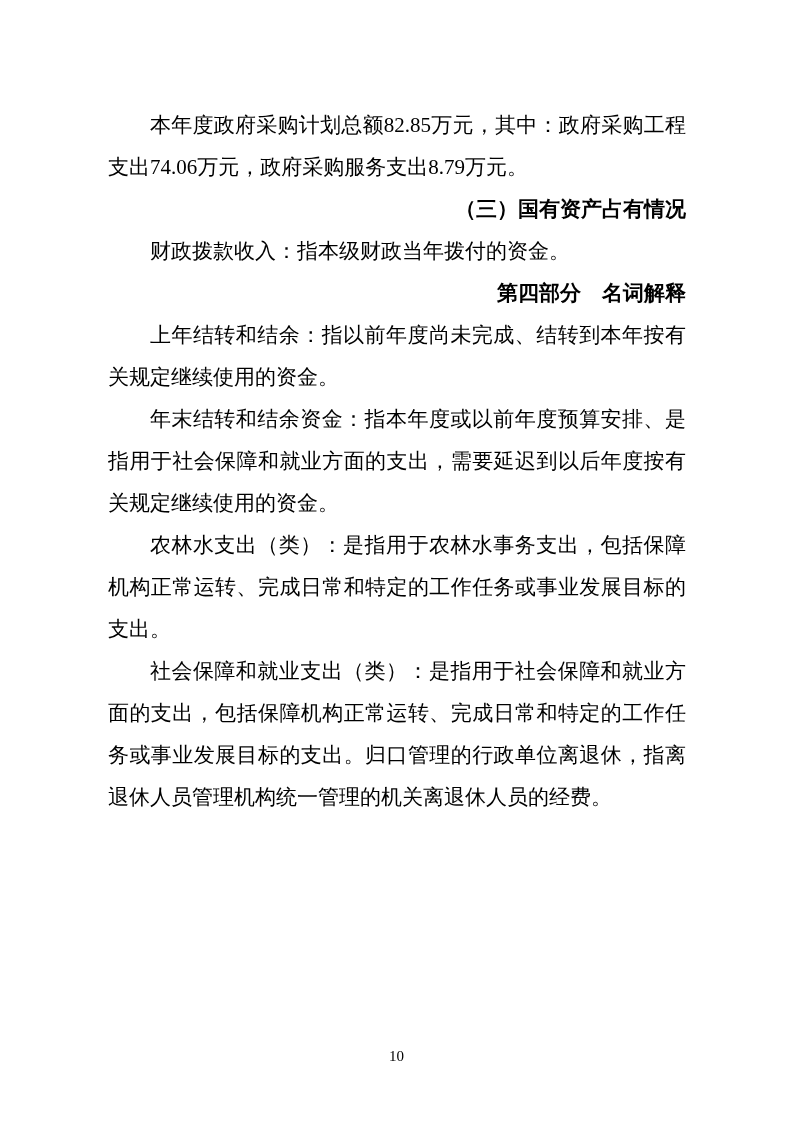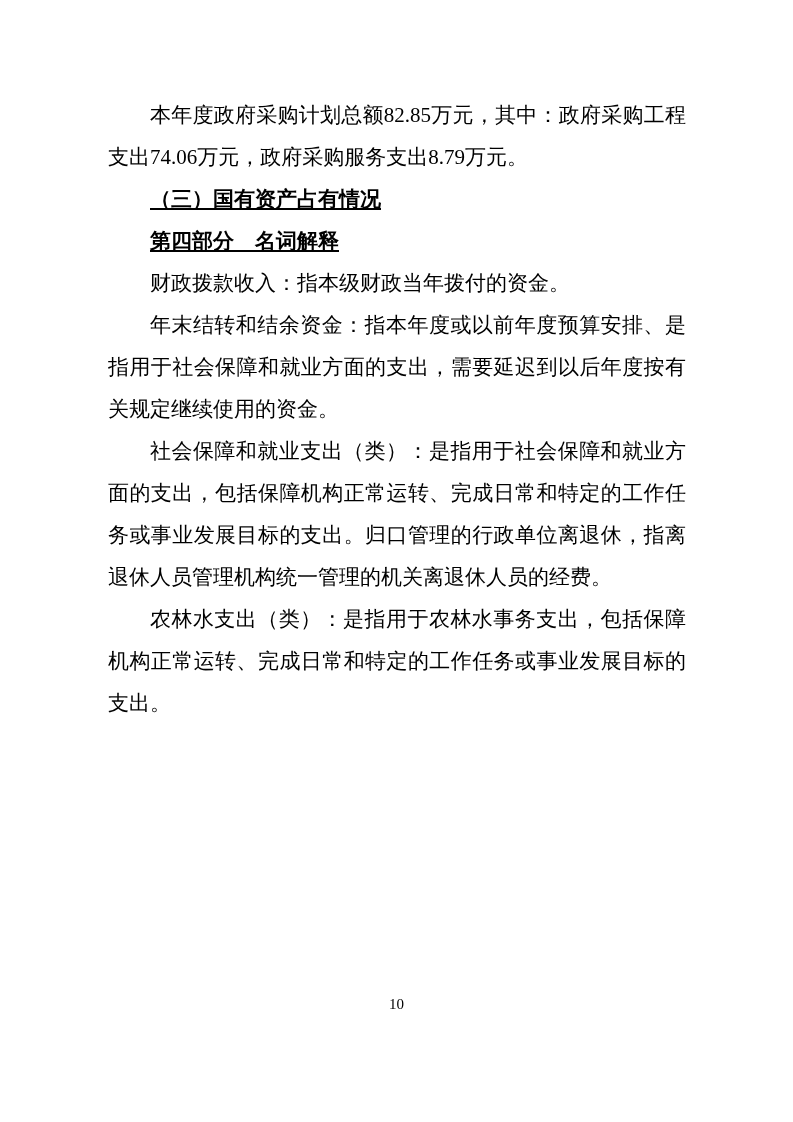--- a/index.html
+++ b/index.html
@@ -16,57 +16,57 @@
     width: 793px;
     height: 1122px;
     background: #ffffff;
     overflow: hidden;
     font-family: "Liberation Serif", "DejaVu Serif", serif;
     color: #000000;
   }
   .content {
     position: absolute;
     left: 108px;
-    top: 94px;
+    top: 104px;
     width: 578px;
   }
   .para {
     margin: 0;
     font-size: 21px;
     line-height: 42px;
     text-indent: 2em;
     text-align: justify;
     text-justify: inter-character;
     font-weight: 400;
     color: #000000;
   }
   .para.heading {
     font-weight: 700;
-    text-align: left;
-    text-decoration: underline;
+    text-align: right;
   }
   .footer {
     position: absolute;
     left: 0;
-    top: 994px;
+    top: 1046px;
     width: 100%;
     text-align: center;
     font-size: 15px;
     line-height: 20px;
     color: #000000;
     font-family: "Liberation Serif", "DejaVu Serif", serif;
   }
 </style>
 </head>
 <body>
 
 <div class="page">
   <div class="content" id="paragraphs">
       <p class="para">本年度政府采购计划总额82.85万元，其中：政府采购工程支出74.06万元，政府采购服务支出8.79万元。</p>
       <p class="para heading">（三）国有资产占有情况</p>
+      <p class="para">财政拨款收入：指本级财政当年拨付的资金。</p>
       <p class="para heading">第四部分　名词解释</p>
-      <p class="para">财政拨款收入：指本级财政当年拨付的资金。</p>
+      <p class="para">上年结转和结余：指以前年度尚未完成、结转到本年按有关规定继续使用的资金。</p>
       <p class="para">年末结转和结余资金：指本年度或以前年度预算安排、是指用于社会保障和就业方面的支出，需要延迟到以后年度按有关规定继续使用的资金。</p>
+      <p class="para">农林水支出（类）：是指用于农林水事务支出，包括保障机构正常运转、完成日常和特定的工作任务或事业发展目标的支出。</p>
       <p class="para">社会保障和就业支出（类）：是指用于社会保障和就业方面的支出，包括保障机构正常运转、完成日常和特定的工作任务或事业发展目标的支出。归口管理的行政单位离退休，指离退休人员管理机构统一管理的机关离退休人员的经费。</p>
-      <p class="para">农林水支出（类）：是指用于农林水事务支出，包括保障机构正常运转、完成日常和特定的工作任务或事业发展目标的支出。</p>
     </div>
   <div class="footer">10</div>
 </div>
 
 </body></html>

